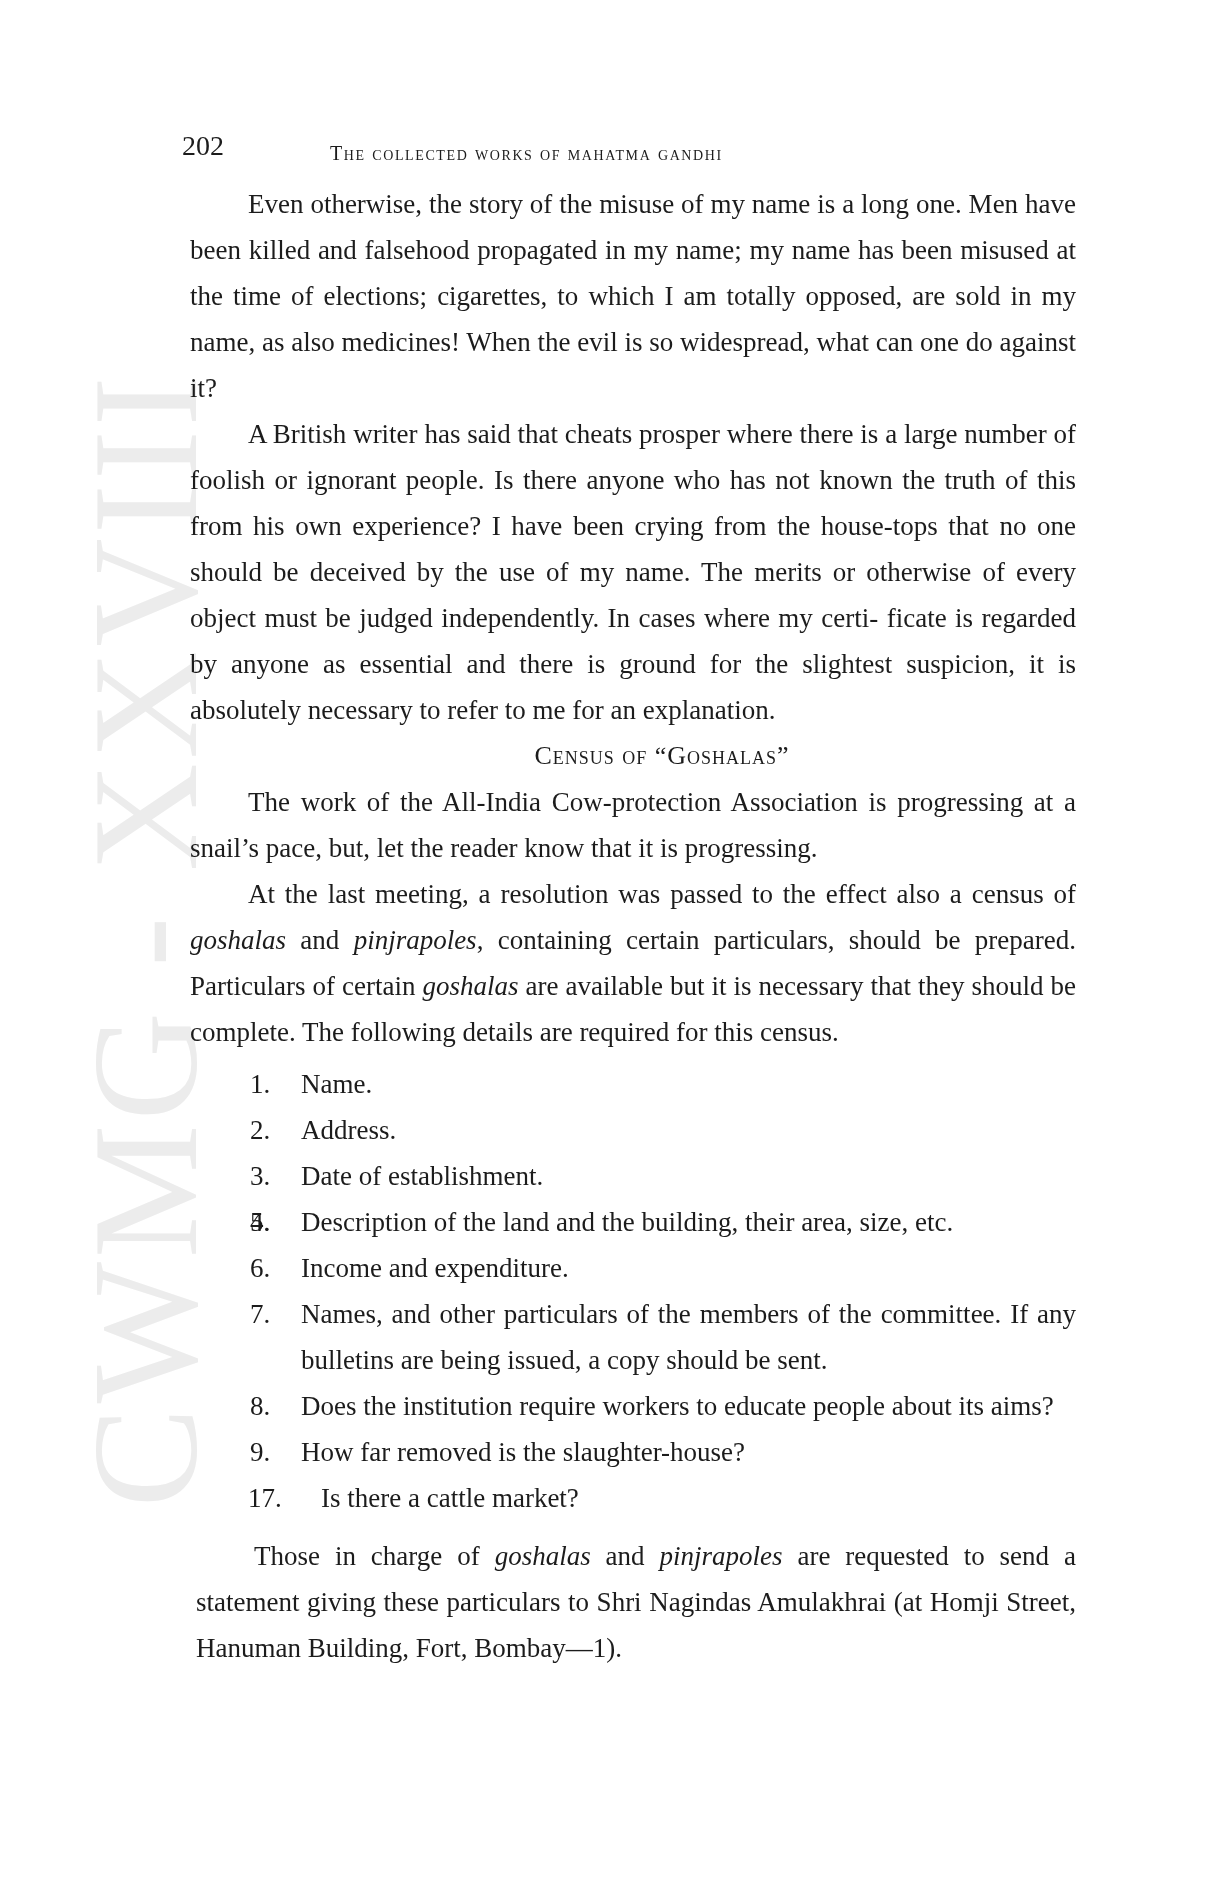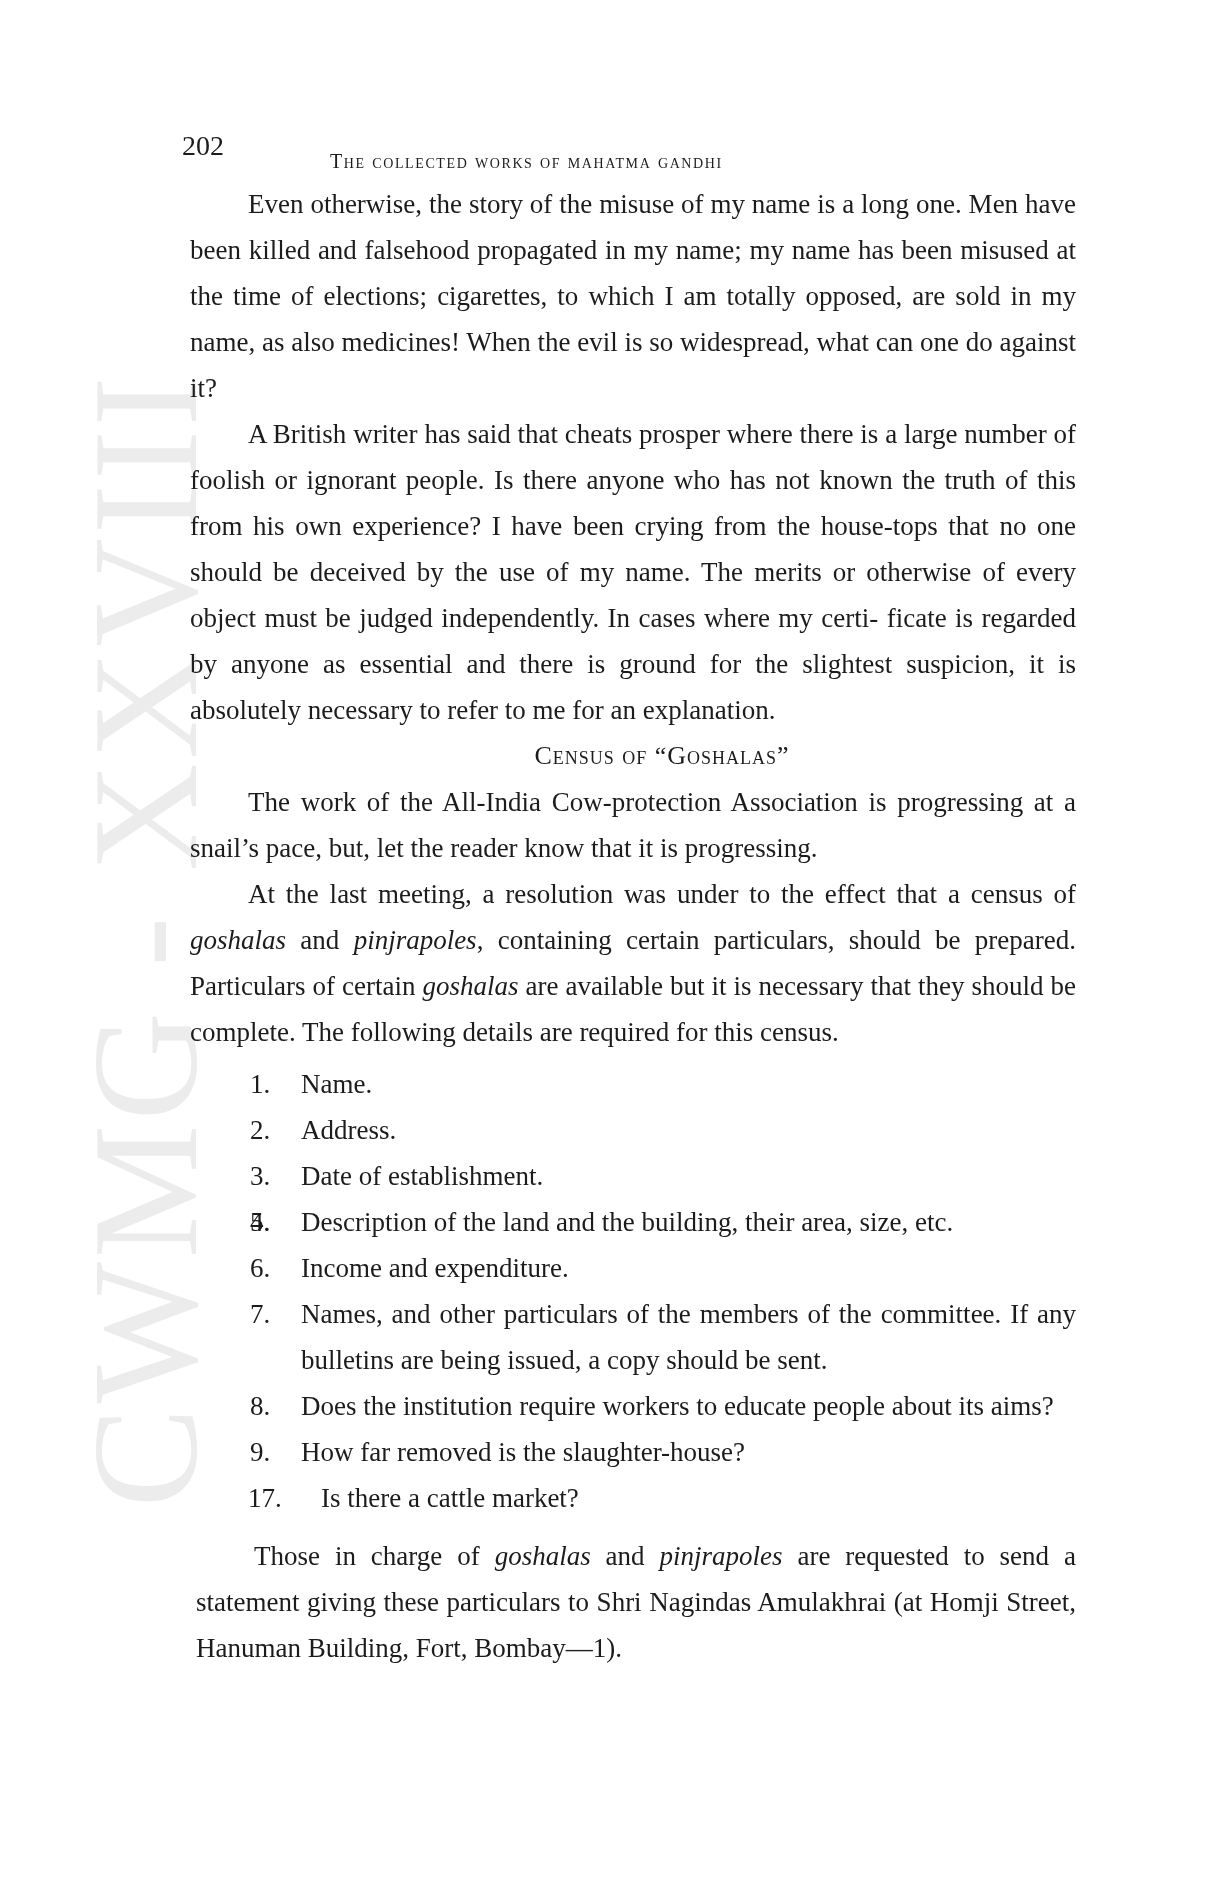--- a/index.html
+++ b/index.html
@@ -13,21 +13,21 @@
   }
   .watermark span {
     position: absolute; left: 50%; top: 50%;
     transform: translate(-50%, -50%) rotate(-90deg);
     white-space: nowrap; font-family: "Liberation Serif", "DejaVu Serif", serif;
     font-size: 150px; color: #ececec; letter-spacing: 4px; line-height: 1;
   }
   .page-header { position: absolute; top: 130px; left: 182px; width: 900px; height: 36px; text-decoration: underline; }
   .page-number { position: absolute; left: 0; top: 0; font-size: 28px; }
   .running-head {
-    position: absolute; left: 148px; top: 20px; font-size: 20px; letter-spacing: 1.6px;
+    position: absolute; left: 148px; top: 12px; font-size: 20px; letter-spacing: 1.6px;
     font-variant: small-caps; text-transform: lowercase;
   }
   .running-head::first-letter { text-transform: none; }
   .body-text {
     position: absolute; left: 190px; top: 181px; width: 886px;
     font-size: 27px; line-height: 46px; text-align: justify;
   }
   .body-text p { margin: 0; text-indent: 58px; }
   .section-heading {
     text-align: center; font-variant: small-caps; font-size: 26px; margin: 0; text-indent: 0;
@@ -52,21 +52,21 @@
 <div class="page-header">
   <span class="page-number">202</span>
   <span class="running-head">THE COLLECTED WORKS OF MAHATMA GANDHI</span>
 </div>
 
 <div class="body-text">
   <p>Even otherwise, the story of the misuse of my name is a long one.  Men have been killed and falsehood propagated in my name; my name has been misused at the time of elections; cigarettes, to which I am totally opposed, are sold in my name, as also medicines! When the evil is so  widespread, what can one do against it?</p>
   <p>A British writer has said that cheats prosper where there is a large number of foolish or ignorant people.  Is there anyone who has not known the truth of this from his own experience? I have been crying from the house-tops that no one should be deceived by the use of my name.  The merits or otherwise of every object must be judged independently.  In cases where my certi- ficate is regarded by anyone as essential and there is ground for the slightest suspicion, it is absolutely necessary to refer to me for an explanation.</p>
   <p class="section-heading">Census of “Goshalas”</p>
   <p>The work of the All-India Cow-protection Association is progressing at a snail’s pace, but, let the reader know that it is progressing.</p>
-  <p><span>At the last meeting, a resolution was under to the effect that a census of </span><em>goshalas</em><span> and </span><em>pinjrapoles</em><span>, containing certain particulars, should be prepared.  Particulars of certain </span><em>goshalas</em><span> are available but it is necessary that they should be complete.  The following details are required for this census.</span></p>
+  <p><span>At the last meeting, a resolution was passed to the effect also a census of </span><em>goshalas</em><span> and </span><em>pinjrapoles</em><span>, containing certain particulars, should be prepared.  Particulars of certain </span><em>goshalas</em><span> are available but it is necessary that they should be complete.  The following details are required for this census.</span></p>
 
   <ol class="census-list">
     <li><span class="num">1.</span><span class="txt">Name.</span></li>
     <li><span class="num">2.</span><span class="txt">Address.</span></li>
     <li><span class="num">3.</span><span class="txt">Date of establishment.</span></li>
     <li><span class="num">4.</span></li>
     <li><span class="num">5.</span><span class="txt">Description of the land and the building, their area, size, etc.</span></li>
     <li><span class="num">6.</span><span class="txt">Income and expenditure.</span></li>
     <li><span class="num">7.</span><span class="txt">Names, and other particulars of the members of the committee.  If any bulletins are being issued, a copy should be sent.</span></li>
     <li><span class="num">8.</span><span class="txt">Does the institution require workers to educate people about its aims?</span></li>

